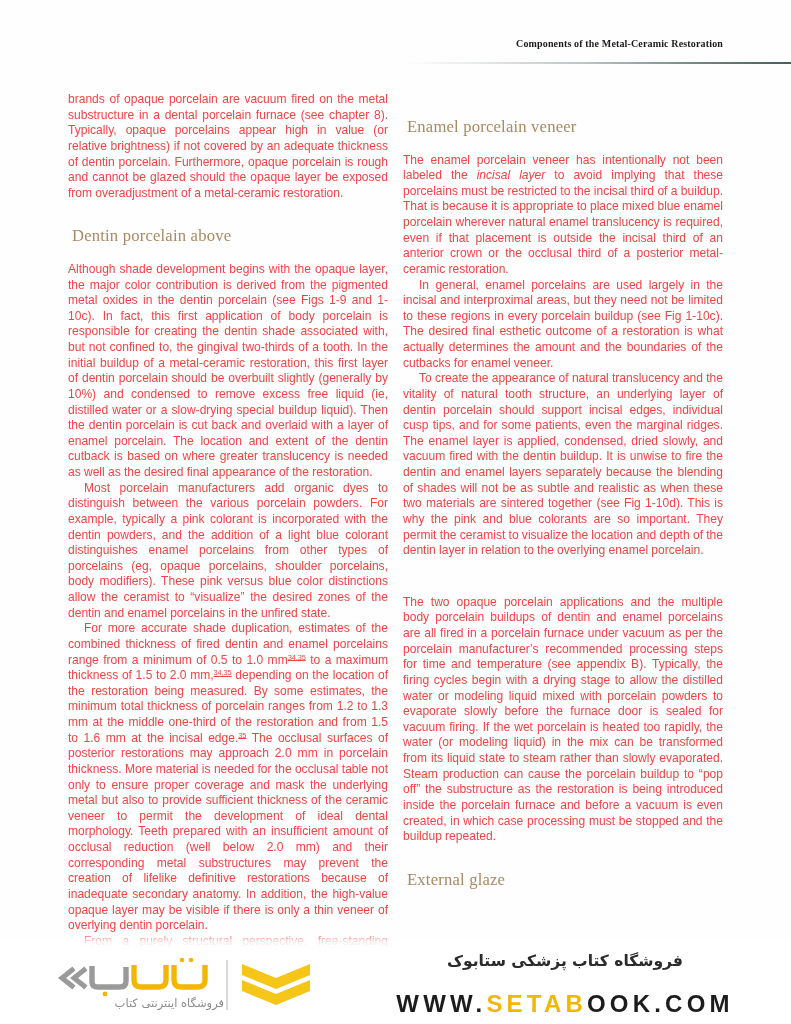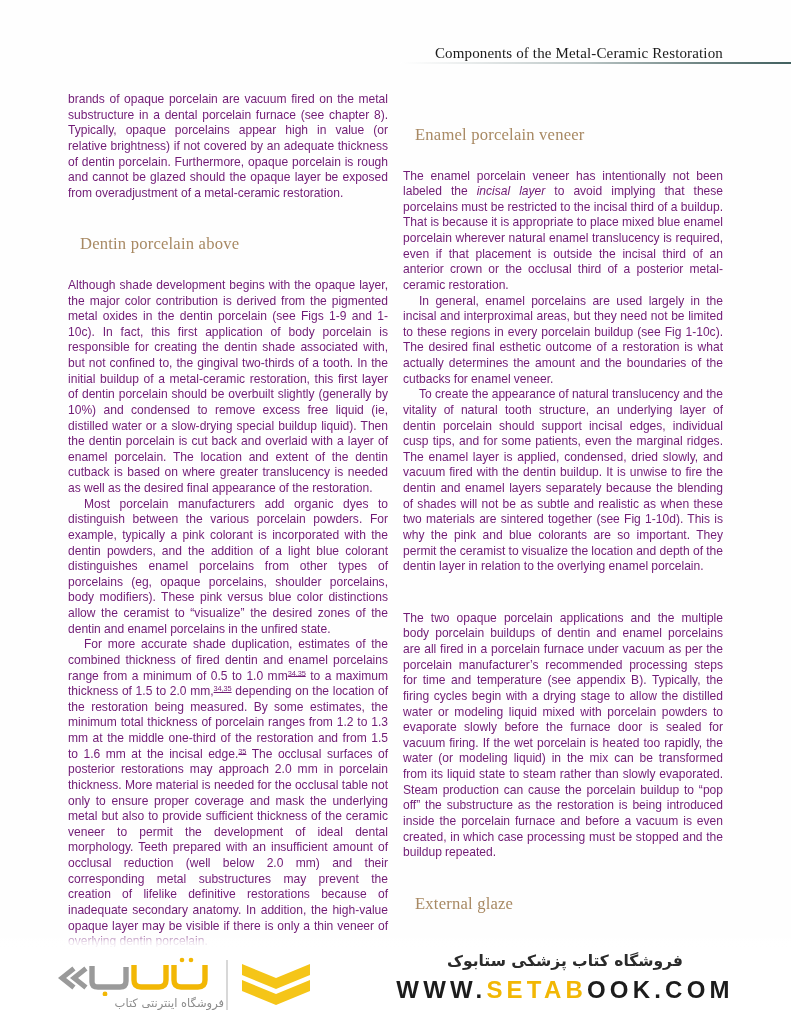--- a/index.html
+++ b/index.html
@@ -27,26 +27,25 @@
     left: 0;
     right: 0;
     top: 38px;
     height: 30px;
   }
   .runhead-title {
     position: absolute;
     right: 68px;
     top: 0;
     font-family: "Liberation Serif", serif;
-    font-size: 15px;
-    font-weight: normal;
+    font-size: 10px;
+    font-weight: bold;
     color: #1b1b1b;
     letter-spacing: 0.15px;
     white-space: nowrap;
-    margin-top: 7px;
   }
   .runhead-rule {
     position: absolute;
     left: 400px;
     right: 0px;
     top: 24px;
     height: 2.4px;
     background: linear-gradient(to right, #ffffff 0%, #e9ecec 18%, #b9c4c4 48%, #6d8382 78%, #41605f 100%);
   }
 
@@ -65,32 +64,32 @@
     width: 320px;
   }
   .col-left  { left: 0; }
   .col-right { left: 335px; }
 
   p.body {
     margin: 0;
     font-family: "Liberation Sans", sans-serif;
     font-size: 12.05px;
     line-height: 15.62px;
-    color: #701a75;
+    color: #ef4444;
     text-align: justify;
     text-justify: inter-word;
     -webkit-hyphens: none;
     hyphens: none;
     word-spacing: -0.1px;
   }
   p.body + p.body { text-indent: 16px; }
   p.body.noindent { text-indent: 0; }
 
   h2.sec {
-    margin: 12px;
+    margin: 4px;
     font-family: "Liberation Serif", serif;
     font-size: 16.6px;
     font-weight: normal;
     color: #a88963;
     letter-spacing: 0.2px;
     line-height: 1;
   }
   .sec-wrap-top { height: 23px; }
   .sec-wrap-bot { height: 13px; }
 
@@ -172,21 +171,21 @@
   .brand-fa {
     direction: rtl;
     font-family: "DejaVu Sans", sans-serif;
     font-size: 15.5px;
     color: #2b2b2b;
     line-height: 1.25;
     white-space: nowrap;
     font-weight: bold;
   }
   .brand-url {
-    margin-top: 5px;
+    margin-top: 19px;
     font-family: "Liberation Sans", sans-serif;
     font-size: 24px;
     font-weight: bold;
     letter-spacing: 4.2px;
     color: #1c1c1c;
     white-space: nowrap;
   }
   .brand-url .gold { color: #f2b705; }
 </style>
 </head>

